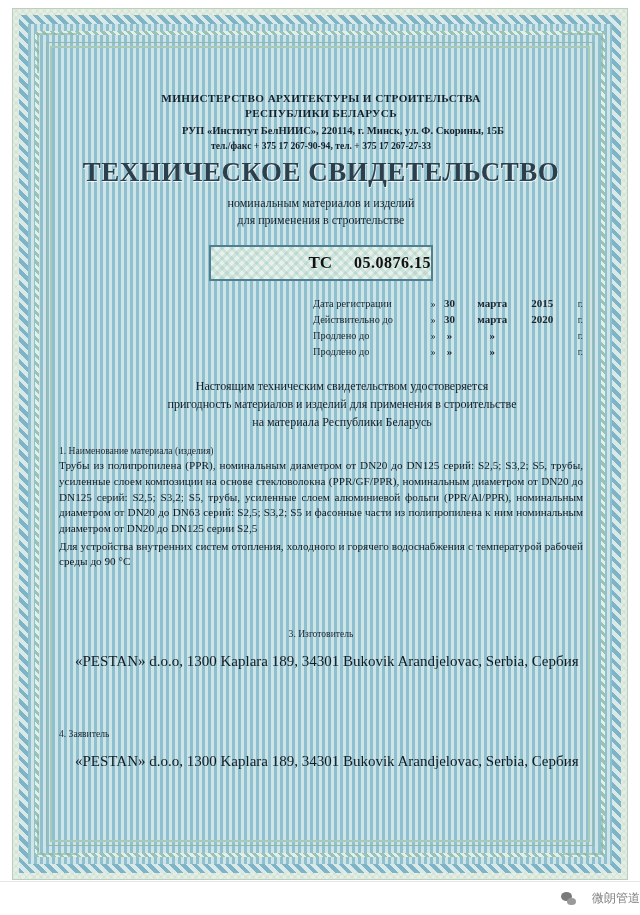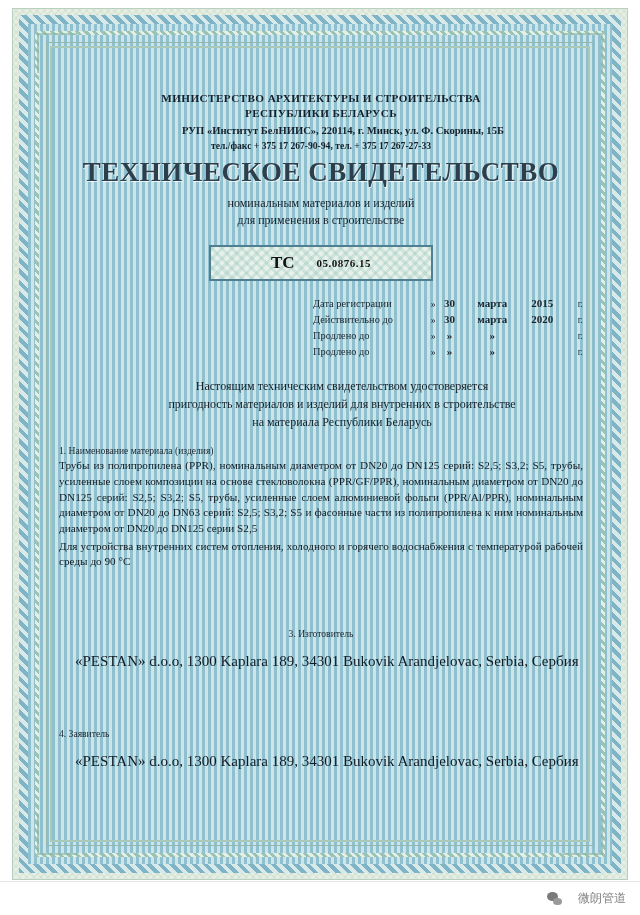--- a/index.html
+++ b/index.html
@@ -131,31 +131,31 @@
     margin: 16px auto 0 auto;
     width: 224px;
     height: 36px;
     border: 2px solid #4f7f92;
     background:
       repeating-linear-gradient(45deg, rgba(120,180,170,0.22) 0 3px, rgba(255,255,255,0) 3px 7px),
       repeating-linear-gradient(-45deg, rgba(120,180,170,0.22) 0 3px, rgba(255,255,255,0) 3px 7px),
       #e7f1ea;
     display: flex;
     align-items: center;
-    justify-content: center;
+    justify-content: flex-end;
     gap: 22px;
     box-sizing: border-box;
   }
   .number-box .tc {
     font-size: 17px;
     font-weight: bold;
     color: #111;
   }
   .number-box .num {
-    font-size: 11px;
+    font-size: 16px;
     font-weight: bold;
     letter-spacing: 0.5px;
     color: #111;
   }
 
   
   .dates {
     margin-top: 14px;
     margin-left: 254px;
     font-size: 10.4px;
@@ -211,21 +211,21 @@
     position: absolute;
     left: 0;
     bottom: 0;
     width: 640px;
     height: 34px;
     background: #ffffff;
     border-top: 1px solid #e6e6e6;
     display: flex;
     align-items: center;
     justify-content: flex-end;
-    padding-right: 14px;
+    padding-right: 0;
     box-sizing: border-box;
     gap: 16px;
   }
   .wechat-icon {
     width: 15px;
     height: 13px;
     position: relative;
     flex: none;
   }
   .wechat-icon .b1, .wechat-icon .b2 {
@@ -312,21 +312,21 @@
             <td class="d2">»</td>
             <td class="d3"></td>
             <td class="gtxt">г.</td>
           </tr>
         </tbody>
           </table>
       </div>
 
       <div class="attest">
         <div>Настоящим техническим свидетельством удостоверяется</div>
-        <div>пригодность материалов и изделий для внутренних в строительстве</div>
+        <div>пригодность материалов и изделий для применения в строительстве</div>
         <div>на материала Республики Беларусь</div>
       </div>
 
       <div class="section-head">1. Наименование материала (изделия)</div>
       <div class="section-body">Трубы из полипропилена (PPR), номинальным диаметром от DN20 до DN125 серий: S2,5; S3,2; S5, трубы, усиленные слоем композиции на основе стекловолокна (PPR/GF/PPR), номинальным диаметром от DN20 до DN125 серий: S2,5; S3,2; S5, трубы, усиленные слоем алюминиевой фольги (PPR/Al/PPR), номинальным диаметром от DN20 до DN63 серий: S2,5; S3,2; S5 и фасонные части из полипропилена к ним номинальным диаметром от DN20 до DN125 серии S2,5</div>
 
       <div class="section-body">Для устройства внутренних систем отопления, холодного и горячего водоснабжения с температурой рабочей среды до 90 °С</div>
 
       <div class="section-head s3">3. Изготовитель</div>
       <div class="party">«PESTAN» d.o.o, 1300 Kaplara 189, 34301 Bukovik Arandjelovac, Serbia, Сербия</div>

